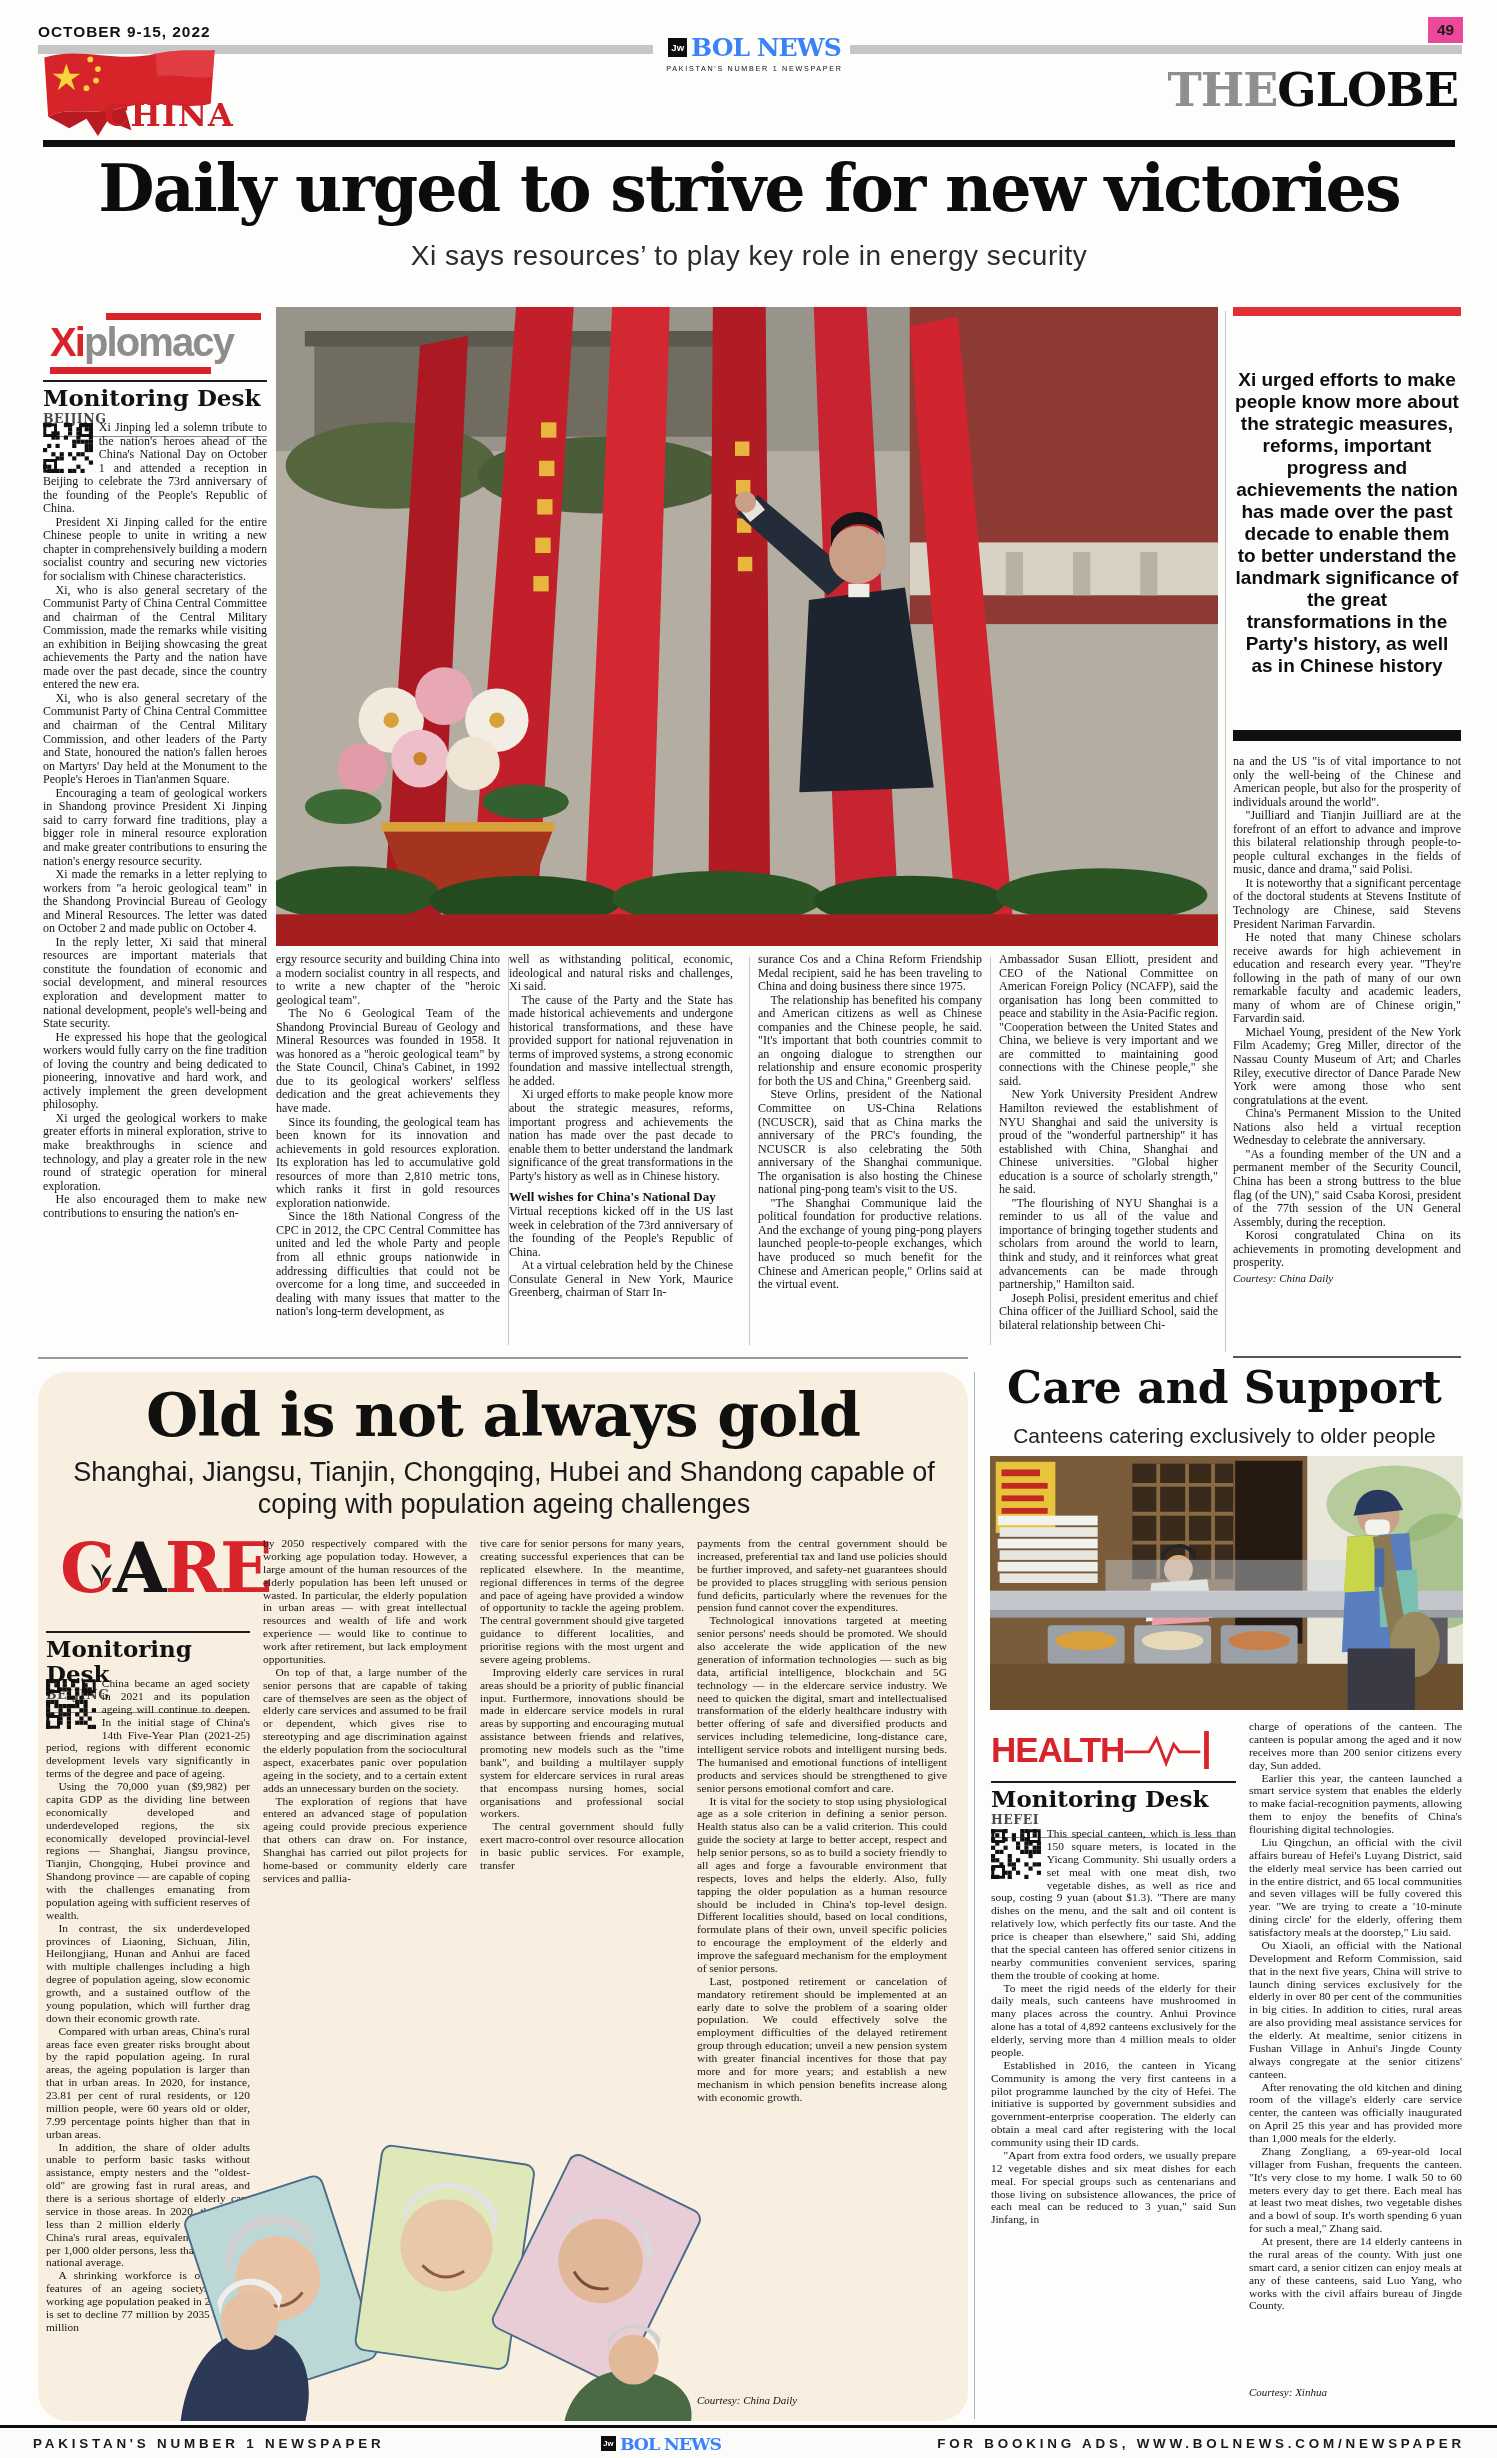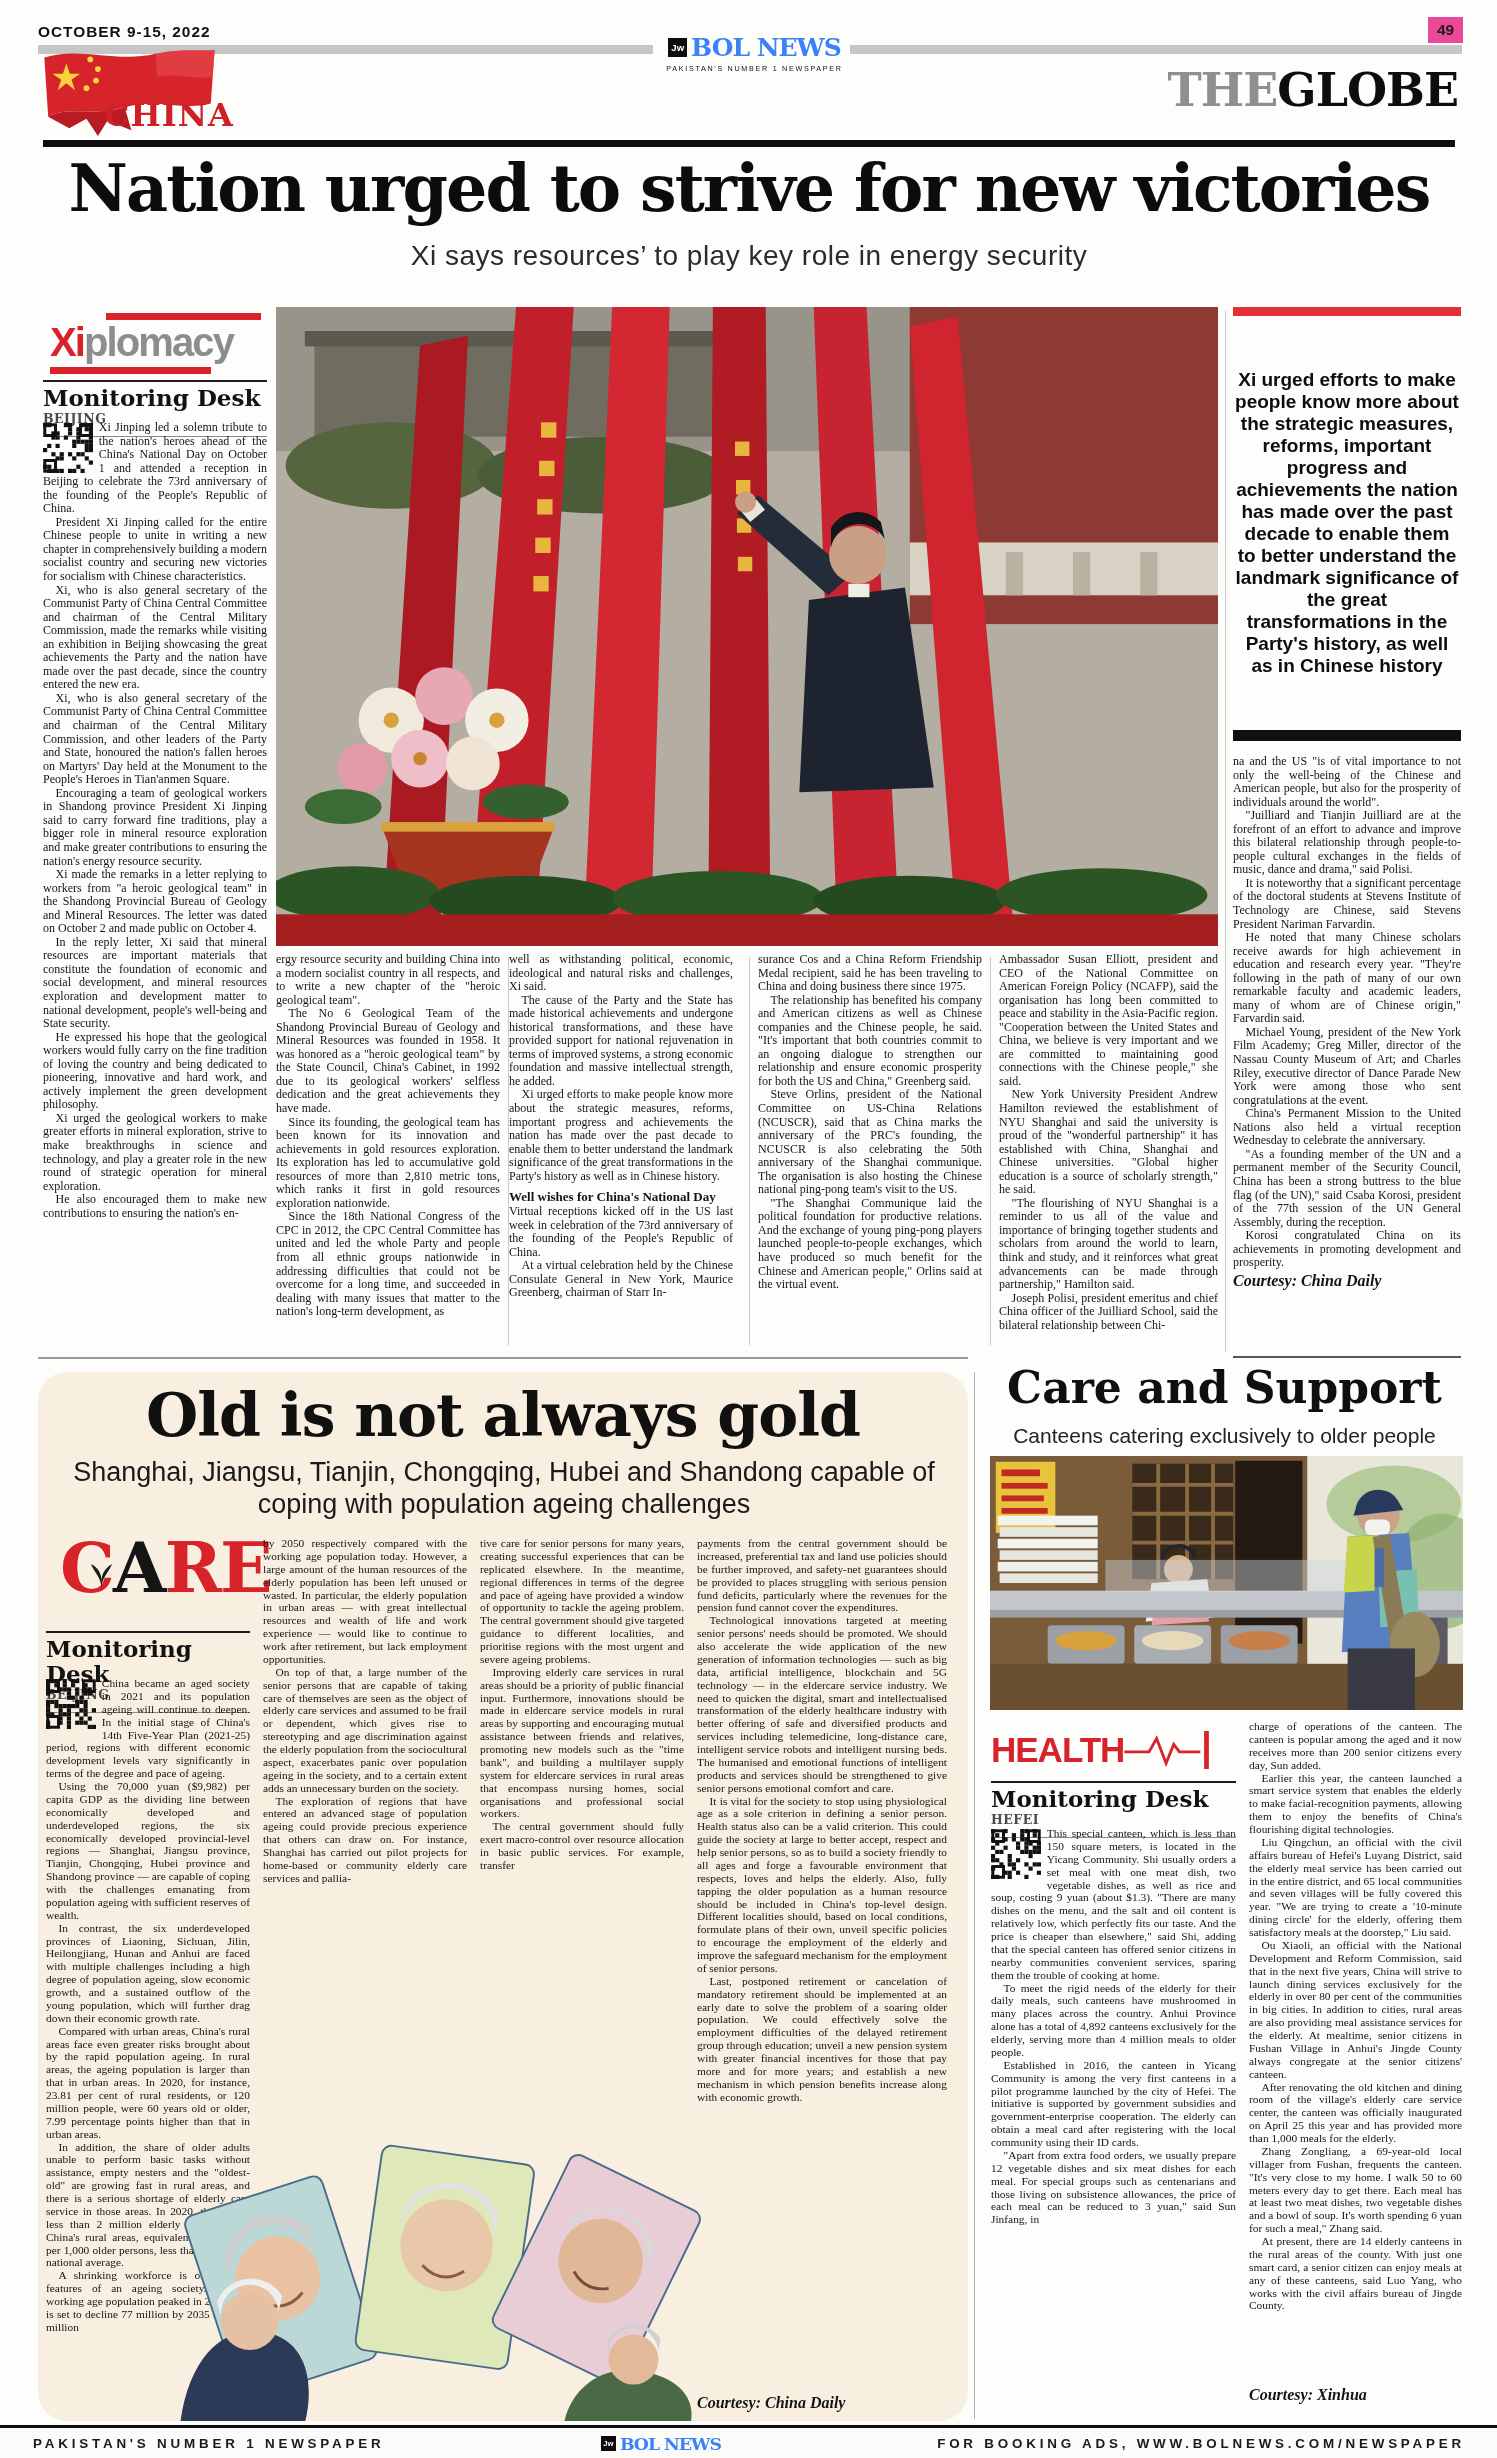--- a/index.html
+++ b/index.html
@@ -34,21 +34,21 @@
 .mdesk{border-top:2.9px solid #1c1c1c;padding-top:2.9px}
 .mdesk .dname{font-family:"DejaVu Serif",serif;font-weight:bold;font-size:23px;color:#121212;line-height:1.1}
 .mdesk .dloc{font-family:"DejaVu Serif",serif;font-weight:bold;font-size:12.5px;color:#4a4a4a;letter-spacing:0.5px;border-bottom:1px solid #8a8a8a;padding:1px 0 10px 0}
 
 .cols{overflow:hidden}
 .cols p{text-align:justify;text-indent:12.5px;line-height:1.13}
 .cols p:first-child{text-indent:0}
 .bt{font-size:12px}
 .bt-sm{font-size:11.4px}
 .colsubhead{font-weight:bold;font-size:13px;margin-top:5.8px}
-.credit{font-style:italic;font-weight:bold;font-size:16px;margin-top:1.9px}
+.credit{font-style:italic;font-weight:normal;font-size:11px;margin-top:1.9px}
 .qr{float:left;width:50px;height:50px;margin:1.9px 5.8px 1px 0}
 
 .vrule{width:1px;background:#c9c9c9}
 .hrule{height:1.9px;background:#9a9a9a}
 
 .pull{left:1233px;top:307px;width:228px;height:434px;display:flex;flex-direction:column}
 .pull .bar-red{height:8.6px;background:#e03036}
 .pull .ptext{flex:1;display:flex;align-items:center;justify-content:center;text-align:center;font-family:"Liberation Sans",sans-serif;font-weight:bold;font-size:19px;line-height:1.16;color:#0d0d0d;padding:5.8px 1.9px}
 .pull .bar-black{height:10.6px;background:#101010}
 
@@ -104,21 +104,21 @@
     </svg>
   </div>
   <div class="abs chinaword">CHINA</div>
 
   <div class="abs theglobe">
     <span class="the">THE</span><span class="globe">GLOBE</span>
   </div>
 
   <div class="abs blackrule"></div>
 
-  <div class="abs headline">Nation urged to strive for new victories</div>
+  <div class="abs headline">Daily urged to strive for new victories</div>
   <div class="abs subhead">Xi says resources’ to play key role in energy security</div>
 
   <div class="abs xiplo">
     <div class="bar-top"></div>
     <div class="word"><span class="xi">Xi</span><span class="rest">plomacy</span></div>
     <div class="bar-bot"></div>
   </div>
 
   <div class="abs mdesk" style="left:43px;top:380px;width:224px">
     <div class="dname">Monitoring Desk</div>

